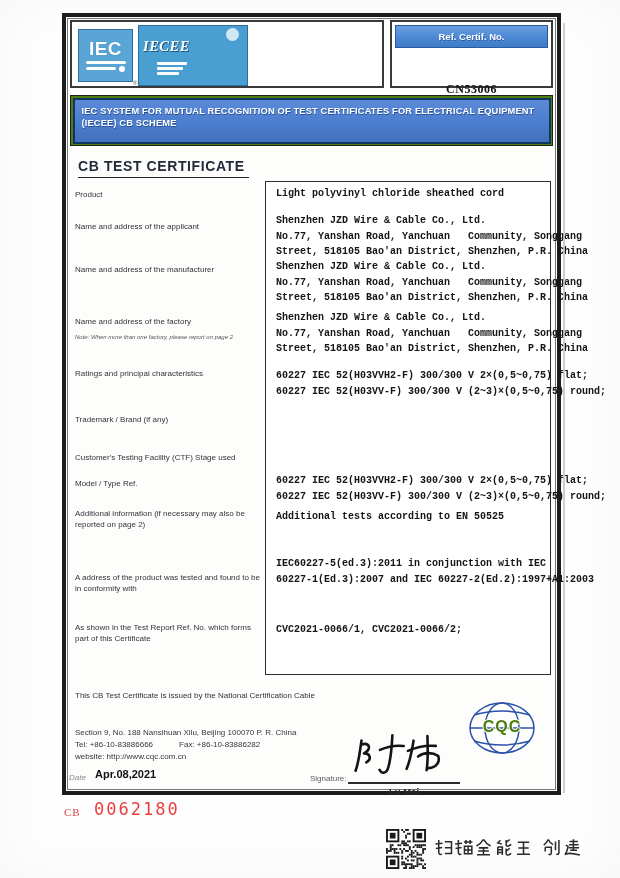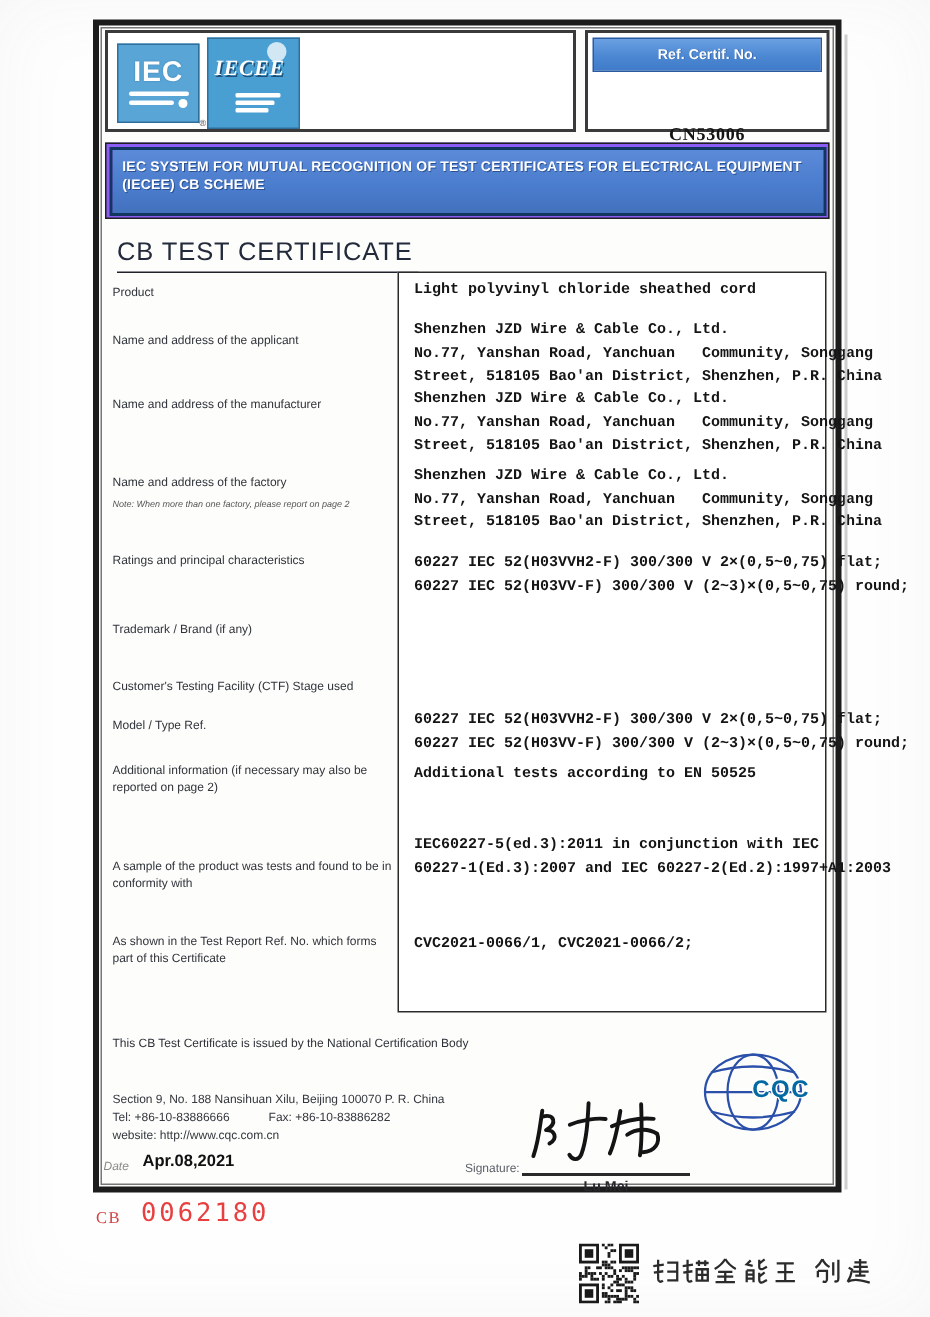--- a/index.html
+++ b/index.html
@@ -15,47 +15,47 @@
   .logos-box{position:absolute;left:4px;top:3px;width:314px;height:68px;box-sizing:border-box;border:2px solid #3a3a3a;background:#fff;}
   .iec-badge{position:absolute;left:6px;top:7px;width:53px;height:51px;background:#58a5d6;border:1px solid #2f6f9e;
              display:flex;flex-direction:column;align-items:center;justify-content:center;}
   .iec-text{color:#fff;font-weight:bold;font-size:19px;letter-spacing:0.5px;line-height:18px;
             text-shadow:0 0 1px #2f6f9e;}
   .iec-bars{margin-top:3px;position:relative;width:40px;height:11px;}
   .iec-bars .b1{position:absolute;left:0;top:0;width:40px;height:3.5px;background:#fff;border-radius:2px;}
   .iec-bars .b2{position:absolute;left:0;top:6px;width:30px;height:3.5px;background:#fff;border-radius:2px;}
   .iec-bars .dot{position:absolute;left:33px;top:5px;width:6px;height:6px;border-radius:50%;background:#fff;}
   .reg-mark{position:absolute;left:61px;top:58px;font-size:6px;color:#555;}
-  .iecee-badge{position:absolute;left:66px;top:3px;width:60px;height:59px;background:#4a9fd2;border:1px solid #2f6f9e;overflow:hidden;}
+  .iecee-badge{position:absolute;left:66px;top:3px;width:60px;height:59px;background:#4a9fd2;border:1px solid #2f6f9e;overflow:hidden;padding-left:48px;}
   .iecee-text{position:absolute;left:4px;top:12px;color:#fff;font-weight:bold;font-style:italic;font-size:14.5px;
               font-family:"Liberation Serif",serif;text-shadow:1px 1px 0 #1d4f78;letter-spacing:0.5px;}
   .iecee-bulb{position:absolute;right:8px;top:2px;width:13px;height:13px;border-radius:50%;background:rgba(255,255,255,0.75);}
   .iecee-bars{position:absolute;left:18px;top:36px;width:30px;}
   .iecee-bars div{height:2.6px;background:#fff;margin-bottom:2.6px;border-radius:1px;}
   .iecee-bars div:nth-child(2){width:86%;}
   .iecee-bars div:nth-child(3){width:72%;}
 
   .ref-box{position:absolute;left:324px;top:3px;width:163px;height:68px;box-sizing:border-box;border:2px solid #3a3a3a;background:#fff;}
   .ref-header{position:absolute;left:3px;right:3px;top:3px;height:23px;
               background:linear-gradient(180deg,#6ba0e2 0%,#4b87d2 55%,#3f7bc8 100%);
               border:1px solid #2a5aa0;box-sizing:border-box;
               display:flex;align-items:center;justify-content:center;}
   .ref-header span{color:#fff;font-size:9.5px;font-weight:bold;text-shadow:0.5px 0.5px 0 #2a5aa0;}
   .ref-value{position:absolute;left:0;right:0;top:36px;text-align:center;
              font-family:"Liberation Serif",serif;font-size:12px;font-weight:bold;color:#141414;letter-spacing:0.5px;margin-top:24px;}
 
   
-  .banner-outer{position:absolute;left:4px;top:78px;width:483px;height:51px;box-sizing:border-box;border:1.5px solid #1f1f1f;padding:1.5px;background:#8b5cf6;}
+  .banner-outer{position:absolute;left:4px;top:78px;width:483px;height:51px;box-sizing:border-box;border:1.5px solid #1f1f1f;padding:1.5px;background:#4d7c0f;}
   .banner{width:100%;height:100%;box-sizing:border-box;border:2px solid #12365f;
           background:linear-gradient(180deg,#5b8ad8 0%,#4a7ccd 60%,#4271bd 100%);
           color:#fff;font-weight:bold;font-size:9.3px;line-height:12.5px;letter-spacing:0.15px;
           padding:5px 6px 0 7px;text-shadow:0.6px 0.6px 0 #2a5090;}
 
   .cert-title{position:absolute;left:12px;top:141px;display:inline-block;
-              font-size:17px;font-weight:normal;color:#232a3b;letter-spacing:0.6px;
+              font-size:14px;font-weight:bold;color:#232a3b;letter-spacing:0.6px;
               border-bottom:1.8px solid #20232c;padding:0 4px 3px 0;}
 
   
   .value-box{position:absolute;left:199px;top:164px;width:286px;height:494px;box-sizing:border-box;
              border:1.5px solid #2b2b2b;background:#fff;}
   .val{position:absolute;left:10px;right:2px;font-family:Liberation Mono, monospace;
        font-size:10px;font-weight:bold;color:#151515;line-height:15.5px;white-space:pre;}
 
   .lbl{position:absolute;left:9px;width:186px;font-size:8px;color:#30343a;line-height:10.5px;}
   .lbl-note{position:absolute;left:9px;width:200px;font-size:6px;font-style:italic;color:#555;}
@@ -65,22 +65,22 @@
   .org-name{position:absolute;left:9px;top:690px;font-size:12.5px;font-weight:bold;color:#17191c;letter-spacing:0.2px;}
   .org-line{position:absolute;left:9px;font-size:8px;color:#33373d;}
   .telfax span{margin-right:26px;}
   .date-label{position:absolute;left:3px;top:756px;font-size:8px;color:#8a8a8a;font-style:italic;}
   .date-value{position:absolute;left:29px;top:751px;font-family:Liberation Sans, sans-serif;font-size:11px;font-weight:bold;color:#111;}
   .sig-label{position:absolute;left:244px;top:757px;font-size:8px;color:#5a5e66;}
   .sig-script{position:absolute;left:278px;top:710px;}
   .sig-line{position:absolute;left:282px;top:765px;width:112px;height:1.6px;background:#2a2a2a;}
   .sig-name{position:absolute;left:282px;top:769px;width:112px;text-align:center;font-size:9.5px;font-weight:bold;color:#26282c;}
   .cqc-logo{position:absolute;left:398px;top:680px;width:76px;height:62px;}
-  .cqc-logo .cqc-text{position:absolute;left:0;top:21px;width:76px;text-align:right;
-       font-size:16px;font-weight:bold;color:#0369a1;letter-spacing:1px;
+  .cqc-logo .cqc-text{position:absolute;left:0;top:21px;width:76px;text-align:center;
+       font-size:16px;font-weight:bold;color:#4d7c0f;letter-spacing:1px;
        text-shadow:-1px 0 #fff,1px 0 #fff,0 -1px #fff,0 1px #fff;}
 
   
   .stamp{position:absolute;left:64px;top:799px;color:#e03a3a;}
   .stamp .cb{position:absolute;left:0;top:7px;font-family:"Liberation Serif",serif;font-size:11px;letter-spacing:1px;color:#d34444;}
   .stamp .num{position:absolute;left:30px;top:0;font-family:"DejaVu Sans Mono",monospace;font-size:17px;letter-spacing:2px;color:#e84040;}
 
   
   .qr{position:absolute;left:386px;top:829px;width:40px;height:40px;}
   .qr svg{width:100%;height:100%;}
@@ -137,21 +137,21 @@
     <div class="lbl" style="top:173px">Product</div>
     <div class="lbl" style="top:205px">Name and address of the applicant</div>
     <div class="lbl" style="top:248px">Name and address of the manufacturer</div>
     <div class="lbl" style="top:300px">Name and address of the factory</div>
     <div class="lbl-note" style="top:317px">Note: When more than one factory, please report on page 2</div>
     <div class="lbl" style="top:352px">Ratings and principal characteristics</div>
     <div class="lbl" style="top:398px">Trademark / Brand (if any)</div>
     <div class="lbl" style="top:436px;width:200px">Customer's Testing Facility (CTF) Stage used</div>
     <div class="lbl" style="top:462px">Model / Type Ref.</div>
     <div class="lbl" style="top:492px">Additional information (if necessary may also be reported on page 2)</div>
-    <div class="lbl" style="top:556px">A sample of the product was tests and found to be in conformity with</div>
+    <div class="lbl" style="top:556px">A address of the product was tested and found to be in conformity with</div>
     <div class="lbl" style="top:606px">As shown in the Test Report Ref. No. which forms part of this Certificate</div>
 
     <div class="value-box">
       <div class="val" style="top:4px">Light polyvinyl chloride sheathed cord</div>
       <div class="val" style="top:31px">Shenzhen JZD Wire &amp; Cable Co., Ltd.
 No.77, Yanshan Road, Yanchuan   Community, Songgang
 Street, 518105 Bao'an District, Shenzhen, P.R. China</div>
       <div class="val" style="top:77px">Shenzhen JZD Wire &amp; Cable Co., Ltd.
 No.77, Yanshan Road, Yanchuan   Community, Songgang
 Street, 518105 Bao'an District, Shenzhen, P.R. China</div>
@@ -163,21 +163,21 @@
       <div class="val" style="top:236px"></div>
       <div class="val" style="top:270px"></div>
       <div class="val" style="top:291px">60227 IEC 52(H03VVH2-F) 300/300 V 2×(0,5~0,75) flat;
 60227 IEC 52(H03VV-F) 300/300 V (2~3)×(0,5~0,75) round;</div>
       <div class="val" style="top:327px">Additional tests according to EN 50525</div>
       <div class="val" style="top:374px">IEC60227-5(ed.3):2011 in conjunction with IEC
 60227-1(Ed.3):2007 and IEC 60227-2(Ed.2):1997+A1:2003</div>
       <div class="val" style="top:440px">CVC2021-0066/1, CVC2021-0066/2;</div>
     </div>
 
-    <div class="issued-by">This CB Test Certificate is issued by the National Certification Body</div>
+    <div class="issued-by">This CB Test Certificate is issued by the National Certification Cable</div>
     <div class="org-line" style="top:711px">Section 9, No. 188 Nansihuan Xilu, Beijing 100070 P. R. China</div>
     <div class="org-line telfax" style="top:723px">
       <span>Tel: +86-10-83886666</span><span>Fax: +86-10-83886282</span>
     </div>
     <div class="org-line" style="top:735px">website: http://www.cqc.com.cn</div>
 
     <div class="date-label">Date</div>
     <div class="date-value">Apr.08,2021</div>
 
     <div class="sig-label">Signature:</div>

